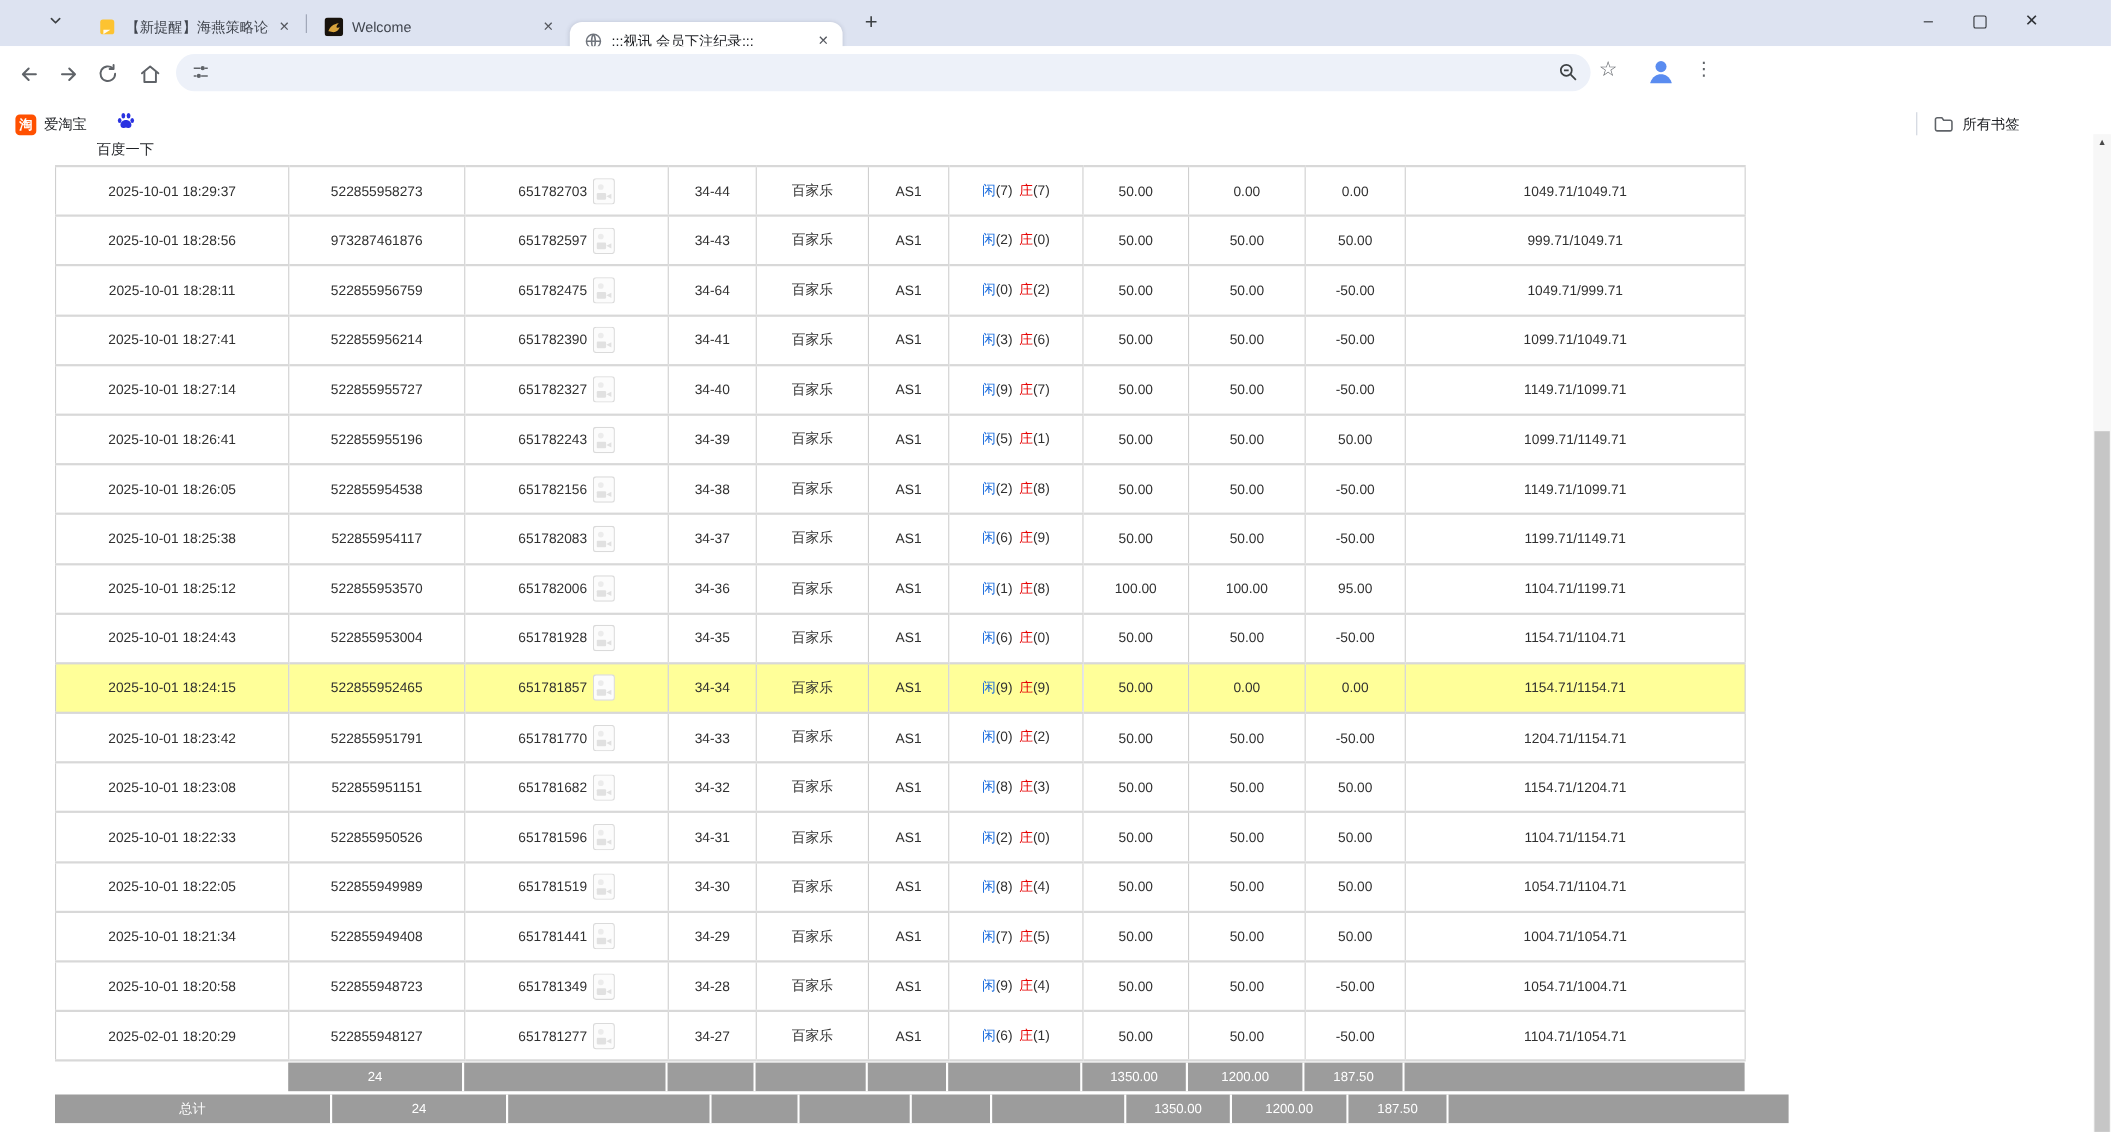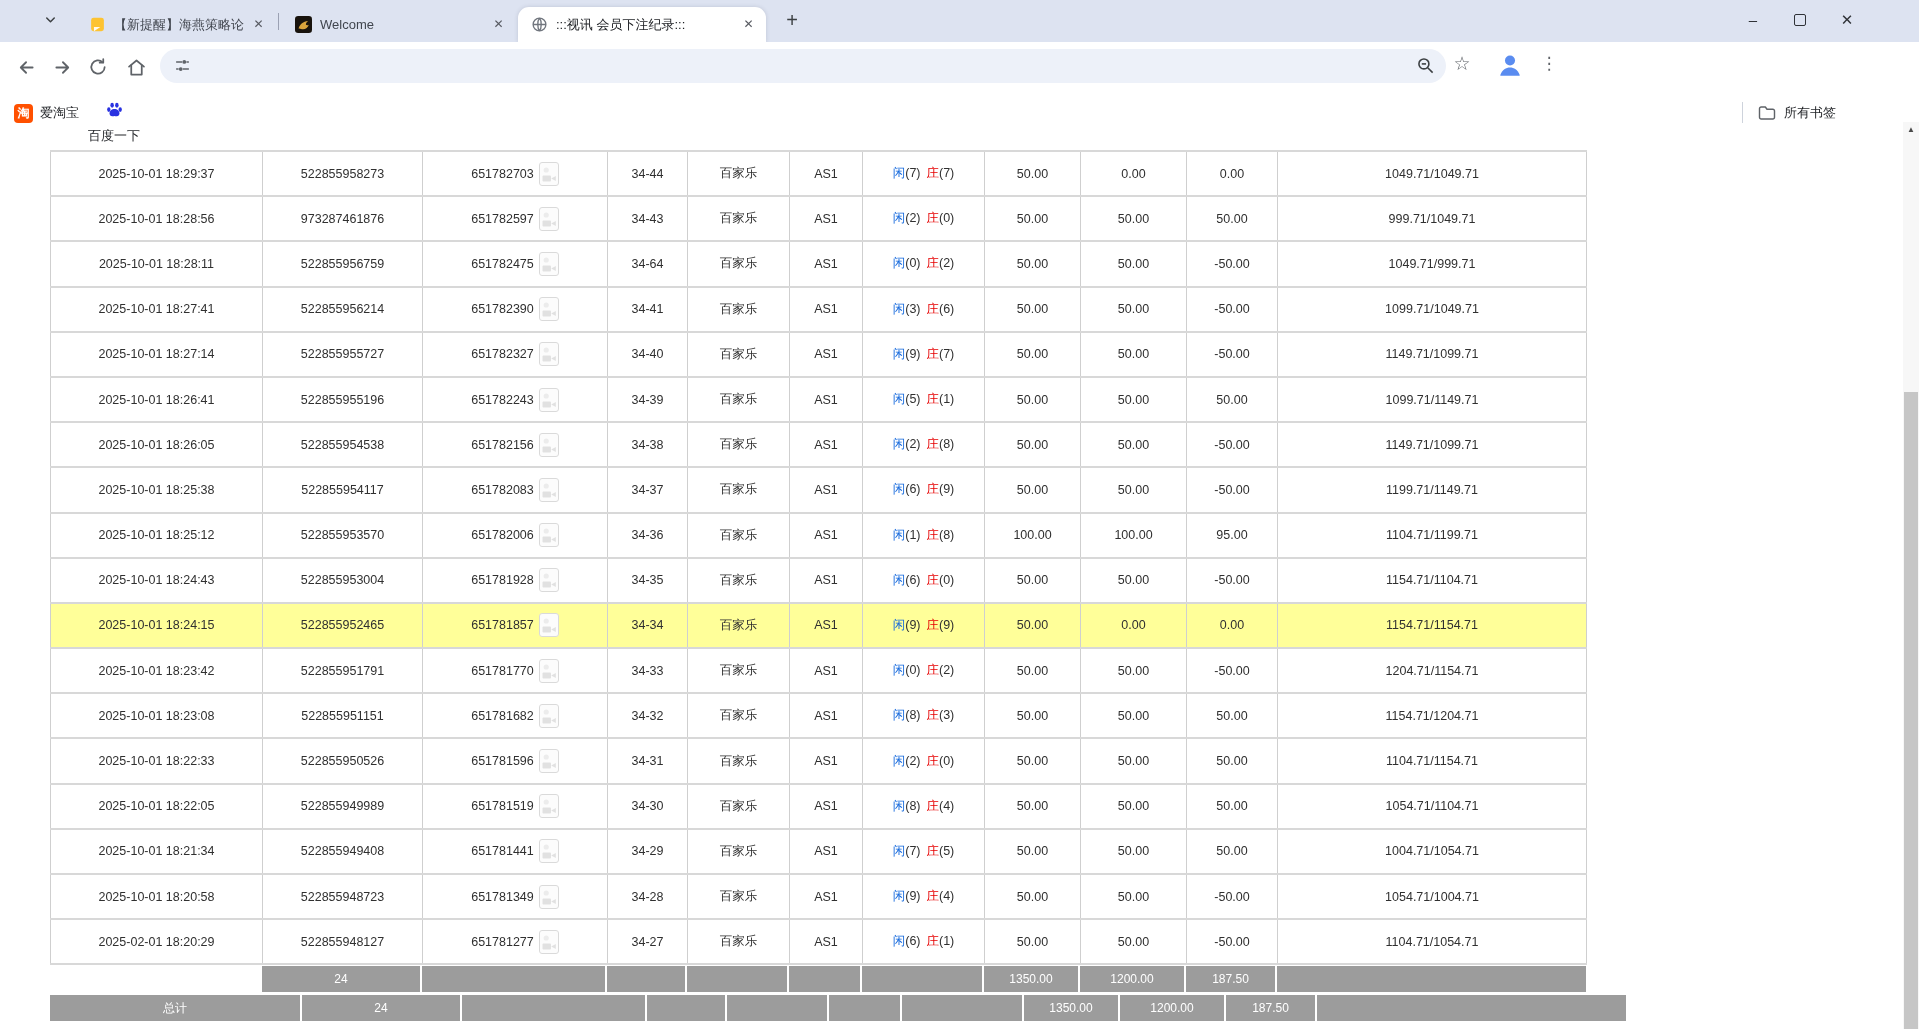--- a/index.html
+++ b/index.html
@@ -100,21 +100,21 @@
     <span class="fav">
       <svg width="17" height="17" viewBox="0 0 24 24">
           <rect width="24" height="24" rx="4.5" fill="#18130d"></rect>
           <path d="M5 17.5c2.2-6.2 6.4-9.3 13.4-10.3-2.1 2-3.1 3.2-3 5.1 1.1 1 2.9.9 4.1-.1-1.1 4.2-5.3 7.3-9.5 6.4-2.1-.5-3.9-1-5-1.1z" fill="#d8a33c"></path>
         </svg>
     </span>
     <span class="ttl">Welcome</span>
     <span class="cls">✕</span>
   </div>
 
-  <div class="tab active" style="left:518px;width:248px;">
+  <div class="tab active" style="left:518px;width:248px;margin-top:13px;">
     <span class="fav">
       <svg width="17" height="17" viewBox="0 0 24 24" fill="none" stroke="#70757d" stroke-width="1.9">
           <circle cx="12" cy="12" r="9"></circle>
           <path d="M3 12h18M12 3c3.2 3.6 3.2 14.4 0 18M12 3c-3.2 3.6-3.2 14.4 0 18"></path>
         </svg>
     </span>
     <span class="ttl">:::视讯 会员下注纪录:::</span>
     <span class="cls">✕</span>
   </div>
 

